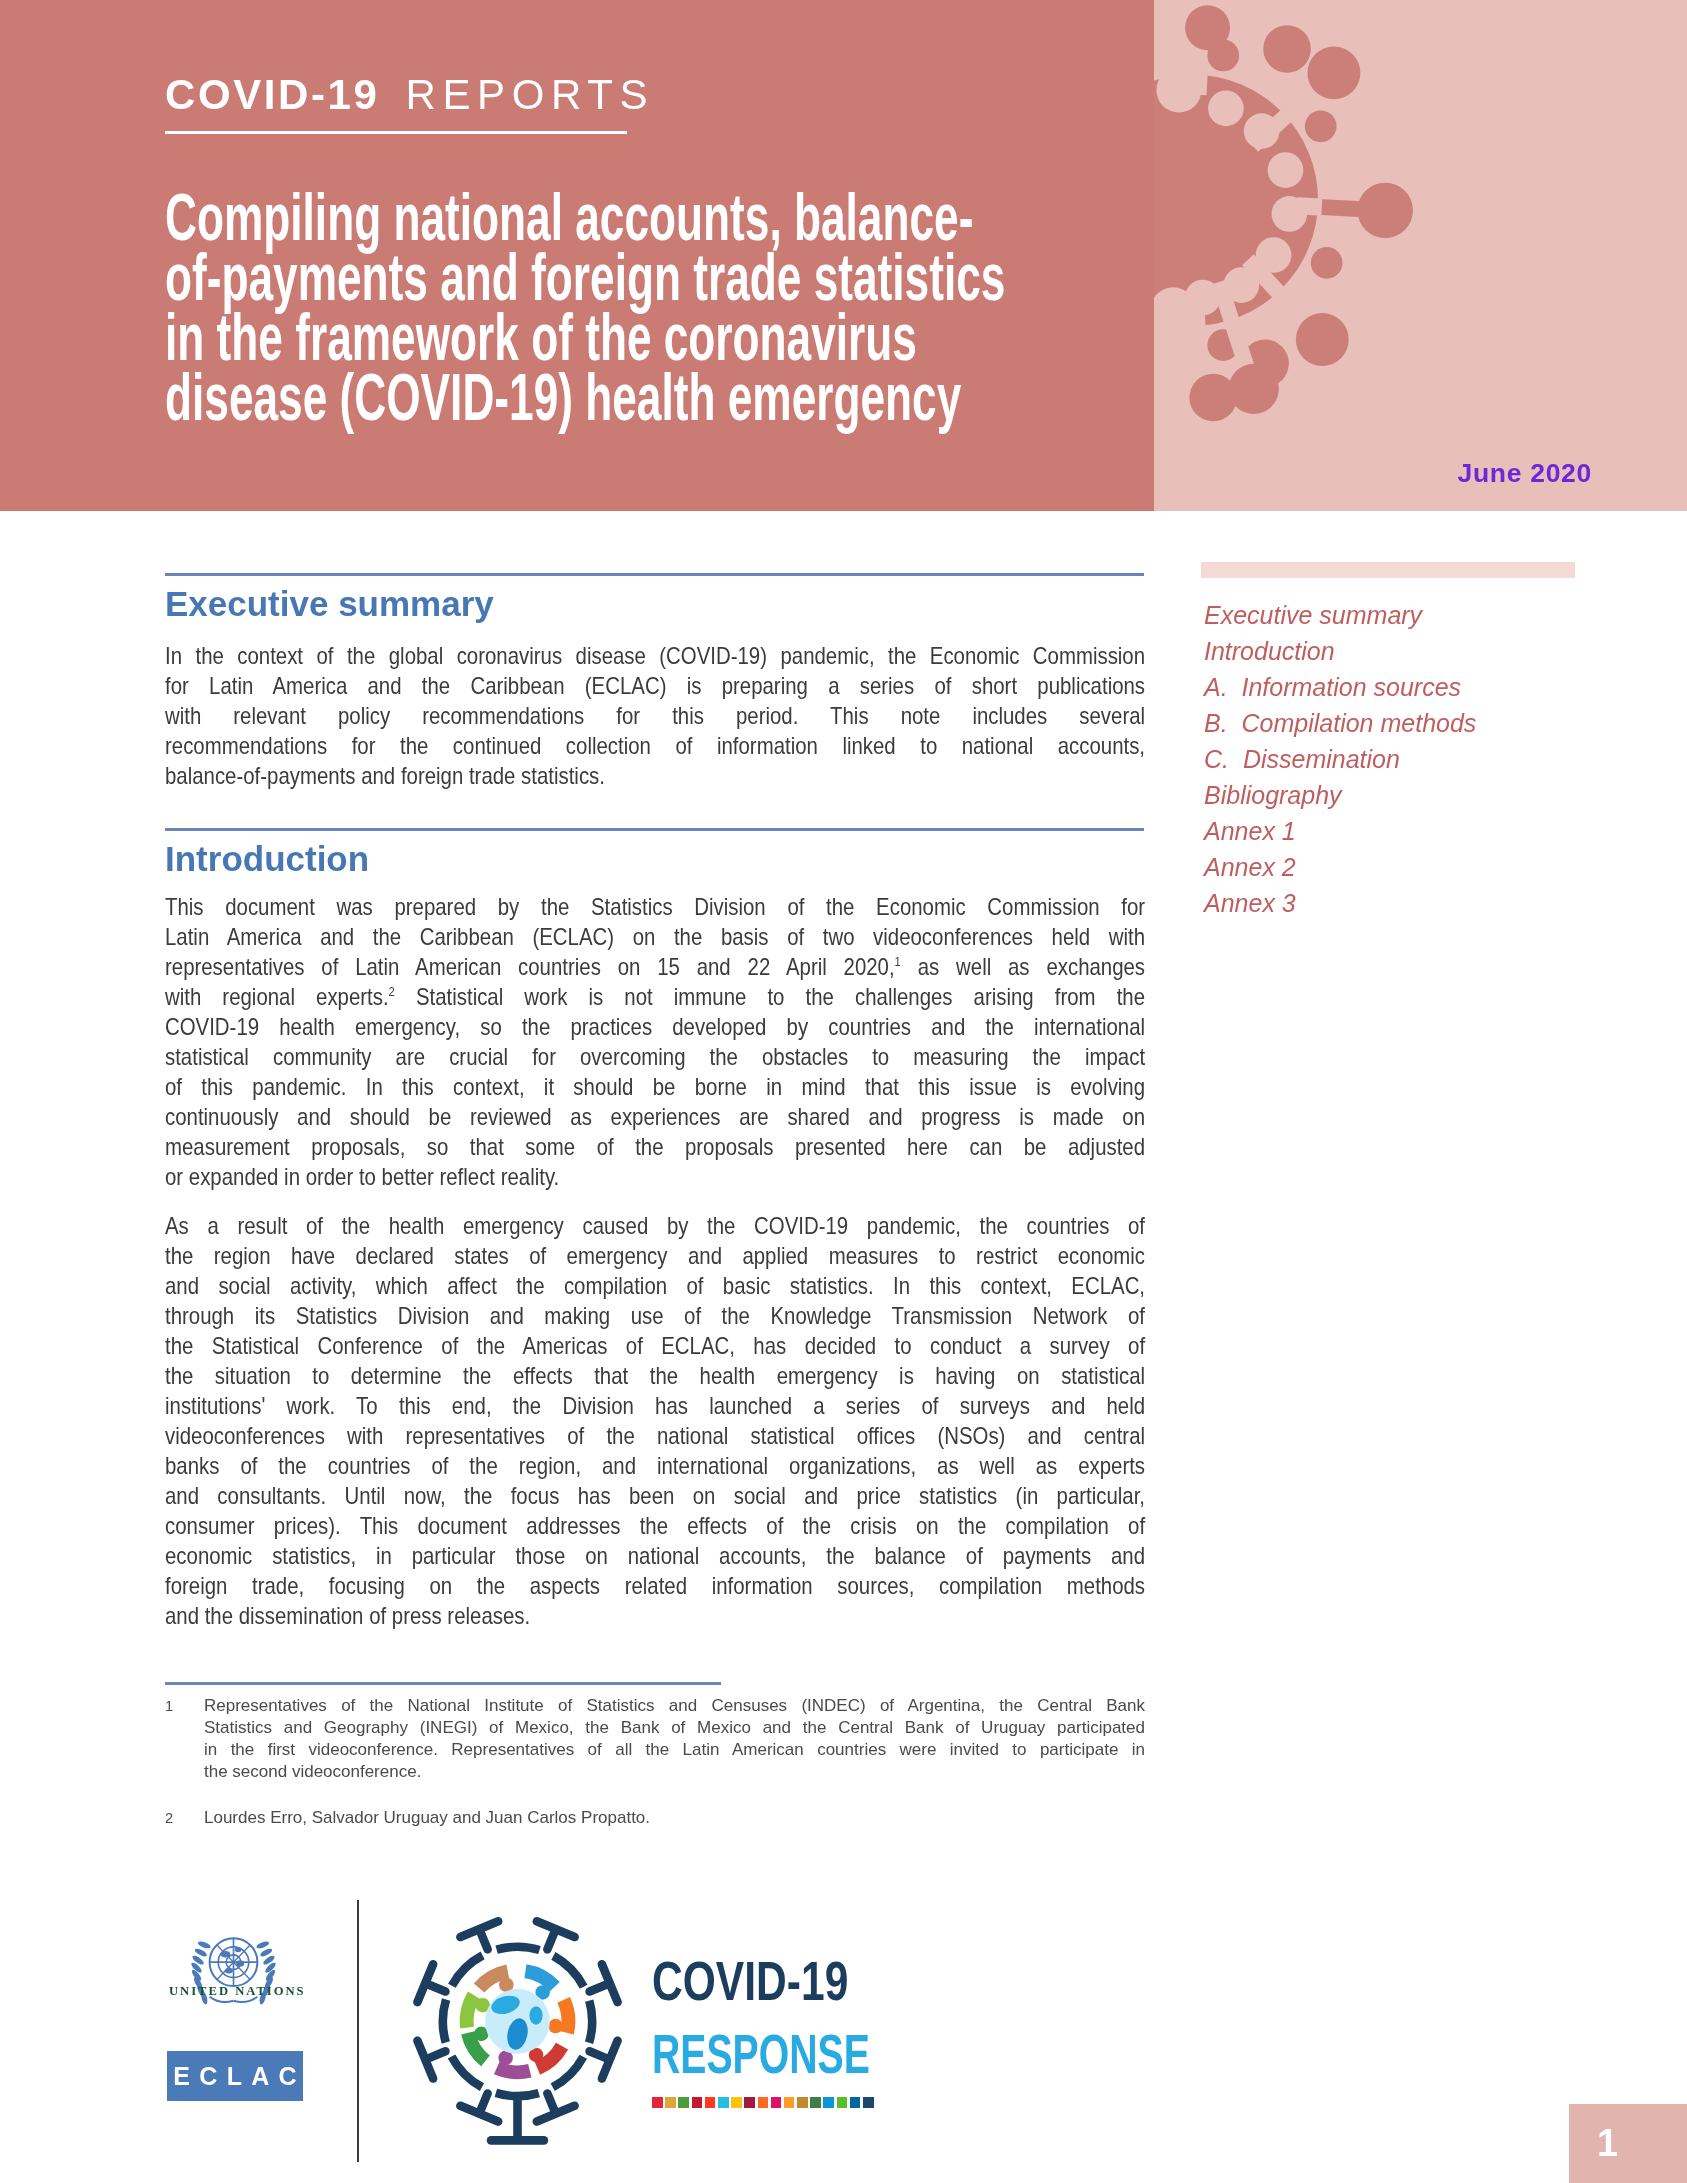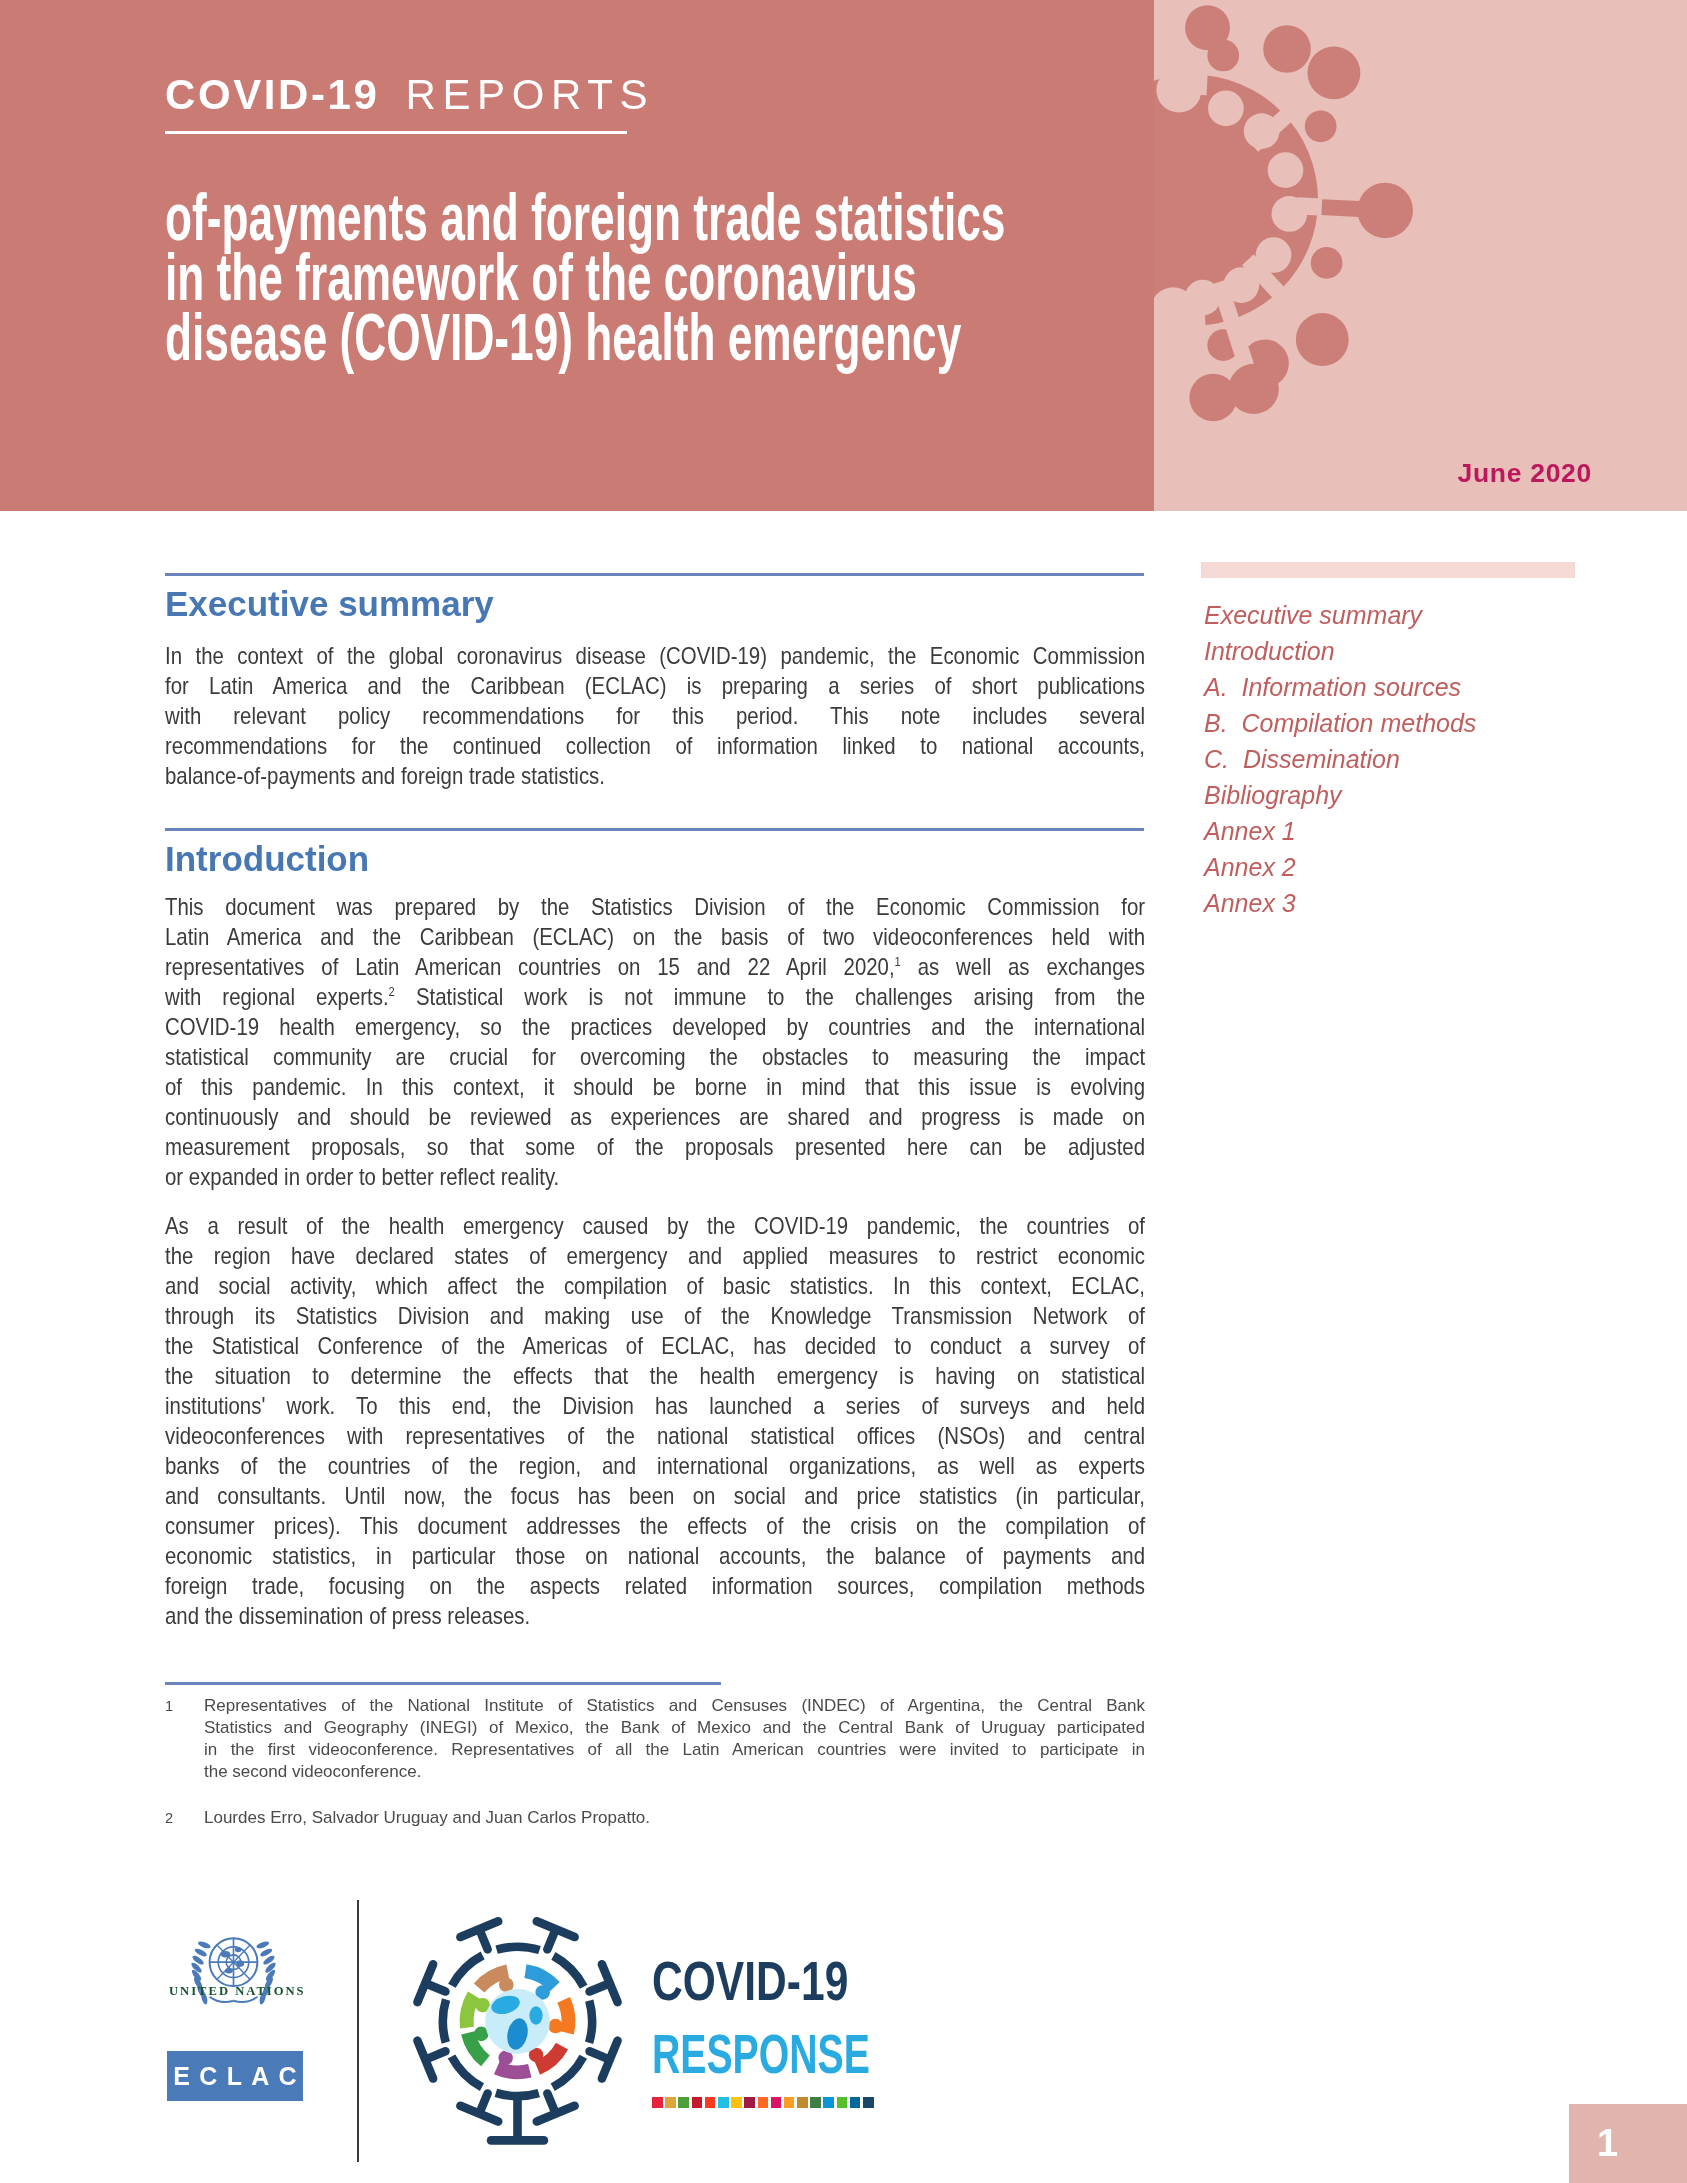--- a/index.html
+++ b/index.html
@@ -11,21 +11,21 @@
   .band-light{position:absolute;left:1154px;top:0;width:533px;height:511px;background:#E8BFB9;overflow:hidden;}
   .band-light svg{position:absolute;left:0;top:0;}
   .kicker{position:absolute;left:165px;top:74px;color:#ffffff;font-size:42px;line-height:42px;white-space:nowrap;}
   .kicker .kb{font-weight:800;letter-spacing:2.6px;}
   .kicker .kl{font-weight:300;letter-spacing:6.6px;margin-left:26px;}
   .kicker-rule{position:absolute;left:165px;top:131px;width:462px;height:3.3px;background:#ffffff;}
   .title{position:absolute;left:165px;top:187px;color:#ffffff;}
   .title .tl{height:60px;line-height:60px;white-space:nowrap;}
   .title .tl span{display:inline-block;transform:scaleX(0.67);transform-origin:0 50%;
                   font-size:66px;font-weight:bold;letter-spacing:0px;}
-  .date{position:absolute;right:95px;bottom:22px;color:#be185d;font-size:26.5px;font-weight:bold;letter-spacing:0.7px;}
+  .date{position:absolute;right:95px;bottom:22px;color:#6d28d9;font-size:26.5px;font-weight:bold;letter-spacing:0.7px;}
 
   
   .hrule{position:absolute;height:3.3px;background:#6A84C0;width:979px;left:165px;}
   .sec-head{position:absolute;left:165px;color:#4878B4;font-size:35px;font-weight:bold;line-height:37px;white-space:nowrap;}
   .para{position:absolute;left:165px;transform:scaleX(0.85);transform-origin:0 0;color:#3B3B3A;}
   .para .ln{width:1153px;height:30px;line-height:30px;font-size:24px;text-align:justify;text-align-last:justify;}
   .para .ln.end{text-align-last:left;}
   .para sup{font-size:0.55em;line-height:0;vertical-align:super;}
 
   
@@ -101,20 +101,21 @@
             <circle cx="150.70509831248424" cy="588.316954888546" r="38" fill="#CC7F78"></circle>
           </g>
       </svg>
       <div class="date">June 2020</div>
     </div>
     <div class="kicker">
       <span class="kb">COVID-19</span><span class="kl">REPORTS</span>
     </div>
     <div class="kicker-rule"></div>
     <div class="title">
+        <div class="tl"><span>Compiling national accounts, balance-</span></div>
         <div class="tl"><span>of-payments and foreign trade statistics</span></div>
         <div class="tl"><span>in the framework of the coronavirus</span></div>
         <div class="tl"><span>disease (COVID-19) health emergency</span></div>
       </div>
   </div>
 
   <div class="toc-bar"></div>
   <div class="toc">
       <div class="toc-item">Executive summary</div>
       <div class="toc-item">Introduction</div>

